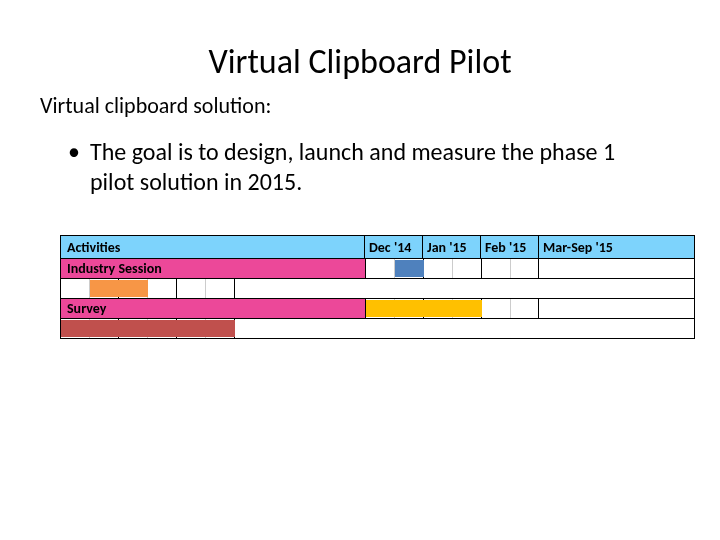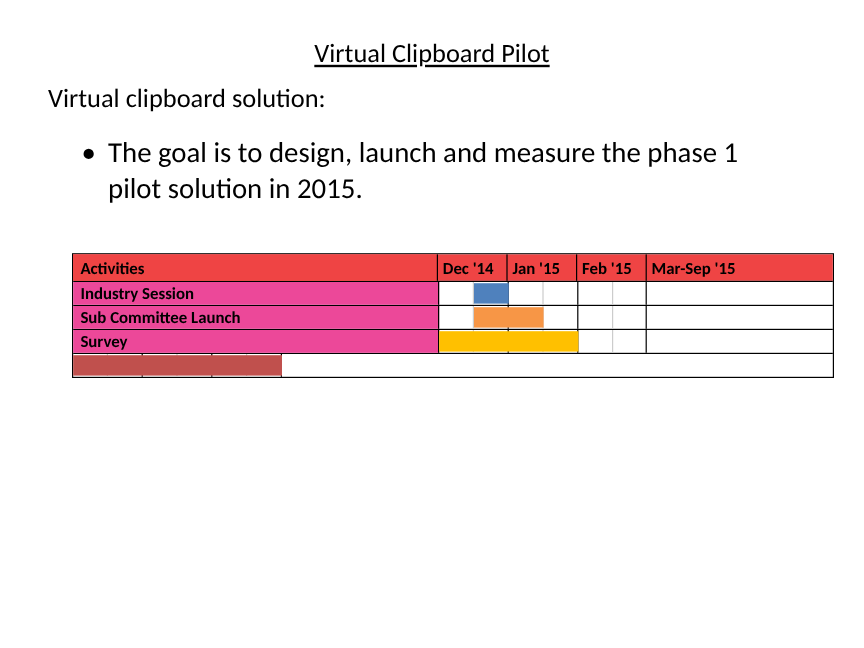--- a/index.html
+++ b/index.html
@@ -1,26 +1,26 @@
 <!DOCTYPE html>
 <html><head>
 <meta charset="utf-8">
 <style>
   * { box-sizing: border-box; margin: 0; padding: 0; }
   html, body { width: 720px; height: 540px; background: #fff; font-family: Calibri, Arial, sans-serif; color: #000; }
   .slide { width: 720px; height: 540px; padding: 20px 40px; position: relative; }
-  .title { font-size: 22px; text-align: center; margin-top: 11px; margin-bottom: 10px; font-weight: 400; text-decoration: underline; }
+  .title { font-size: 34px; text-align: center; margin-top: 21px; margin-bottom: 10px; font-weight: 400; }
   .subtitle { font-size: 22px; text-align: left; margin-bottom: 18px; font-weight: 400; }
   .bullet-wrap { margin-left: 28px; margin-right: 20px; }
   .bullet { font-size: 24px; line-height: 1.25; position: relative; padding-left: 22px; }
   .bullet::before { content: "•"; position: absolute; left: 0; top: 0; }
   .gantt { margin-top: 38px; margin-left: 20px; border: 1px solid #000; width: 635px; font-size: 14px; }
   .gantt-row { display: flex; border-top: 1px solid #000; height: 20px; }
   .gantt-row:first-child { border-top: none; }
-  .gantt-row.header { background: #ef4444; font-weight: bold; height: 22px; justify-content: flex-end; }
+  .gantt-row.header { background: #7dd3fc; font-weight: bold; height: 22px; justify-content: flex-end; }
   .col-activities { width: 305px; border-right: 1px solid #000; padding: 1px 6px; display: flex; align-items: center; background: inherit; }
   .gantt-row:not(.header) .col-activities { background: #ec4899; font-weight: bold; }
   .col-timeline { flex: 1; position: relative; display: flex; }
   .month { border-right: 1px solid #000; display: flex; align-items: center; padding-left: 4px; }
   .month:last-child { border-right: none; }
   .m-dec { width: 58px; }
   .m-jan { width: 58px; }
   .m-feb { width: 58px; }
   .m-mar { width: 155px; }
   
@@ -72,21 +72,20 @@
             <div class="g g-jan-b major"></div>
           <div class="g g-feb-a"></div>
             <div class="g g-feb-b major"></div>
           <div class="g g-mar"></div>
         </div>
         <div class="bar blue" style="left:29px;width:29px;"></div>
       </div>
     </div>
 
     <div class="gantt-row">
-      <div class="col-activities">Sub Committee Launch</div>
       <div class="col-timeline">
         <div class="timeline-grid">
           <div class="g g-dec-a"></div>
             <div class="g g-dec-b major"></div>
           <div class="g g-jan-a"></div>
             <div class="g g-jan-b major"></div>
           <div class="g g-feb-a"></div>
             <div class="g g-feb-b major"></div>
           <div class="g g-mar"></div>
         </div>

